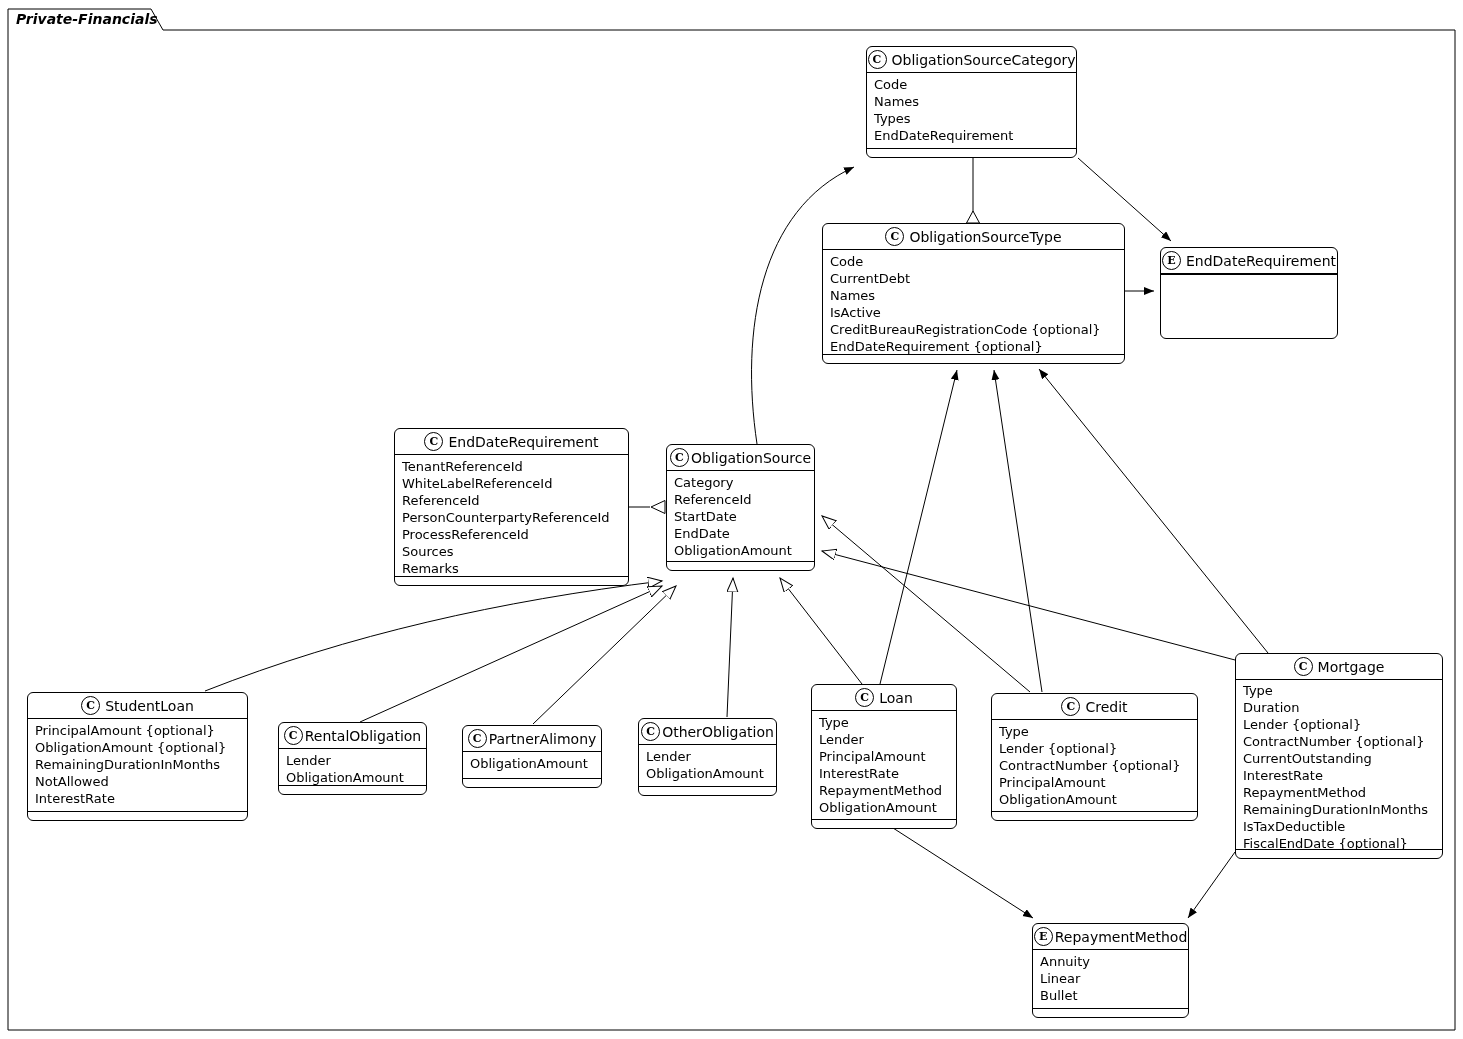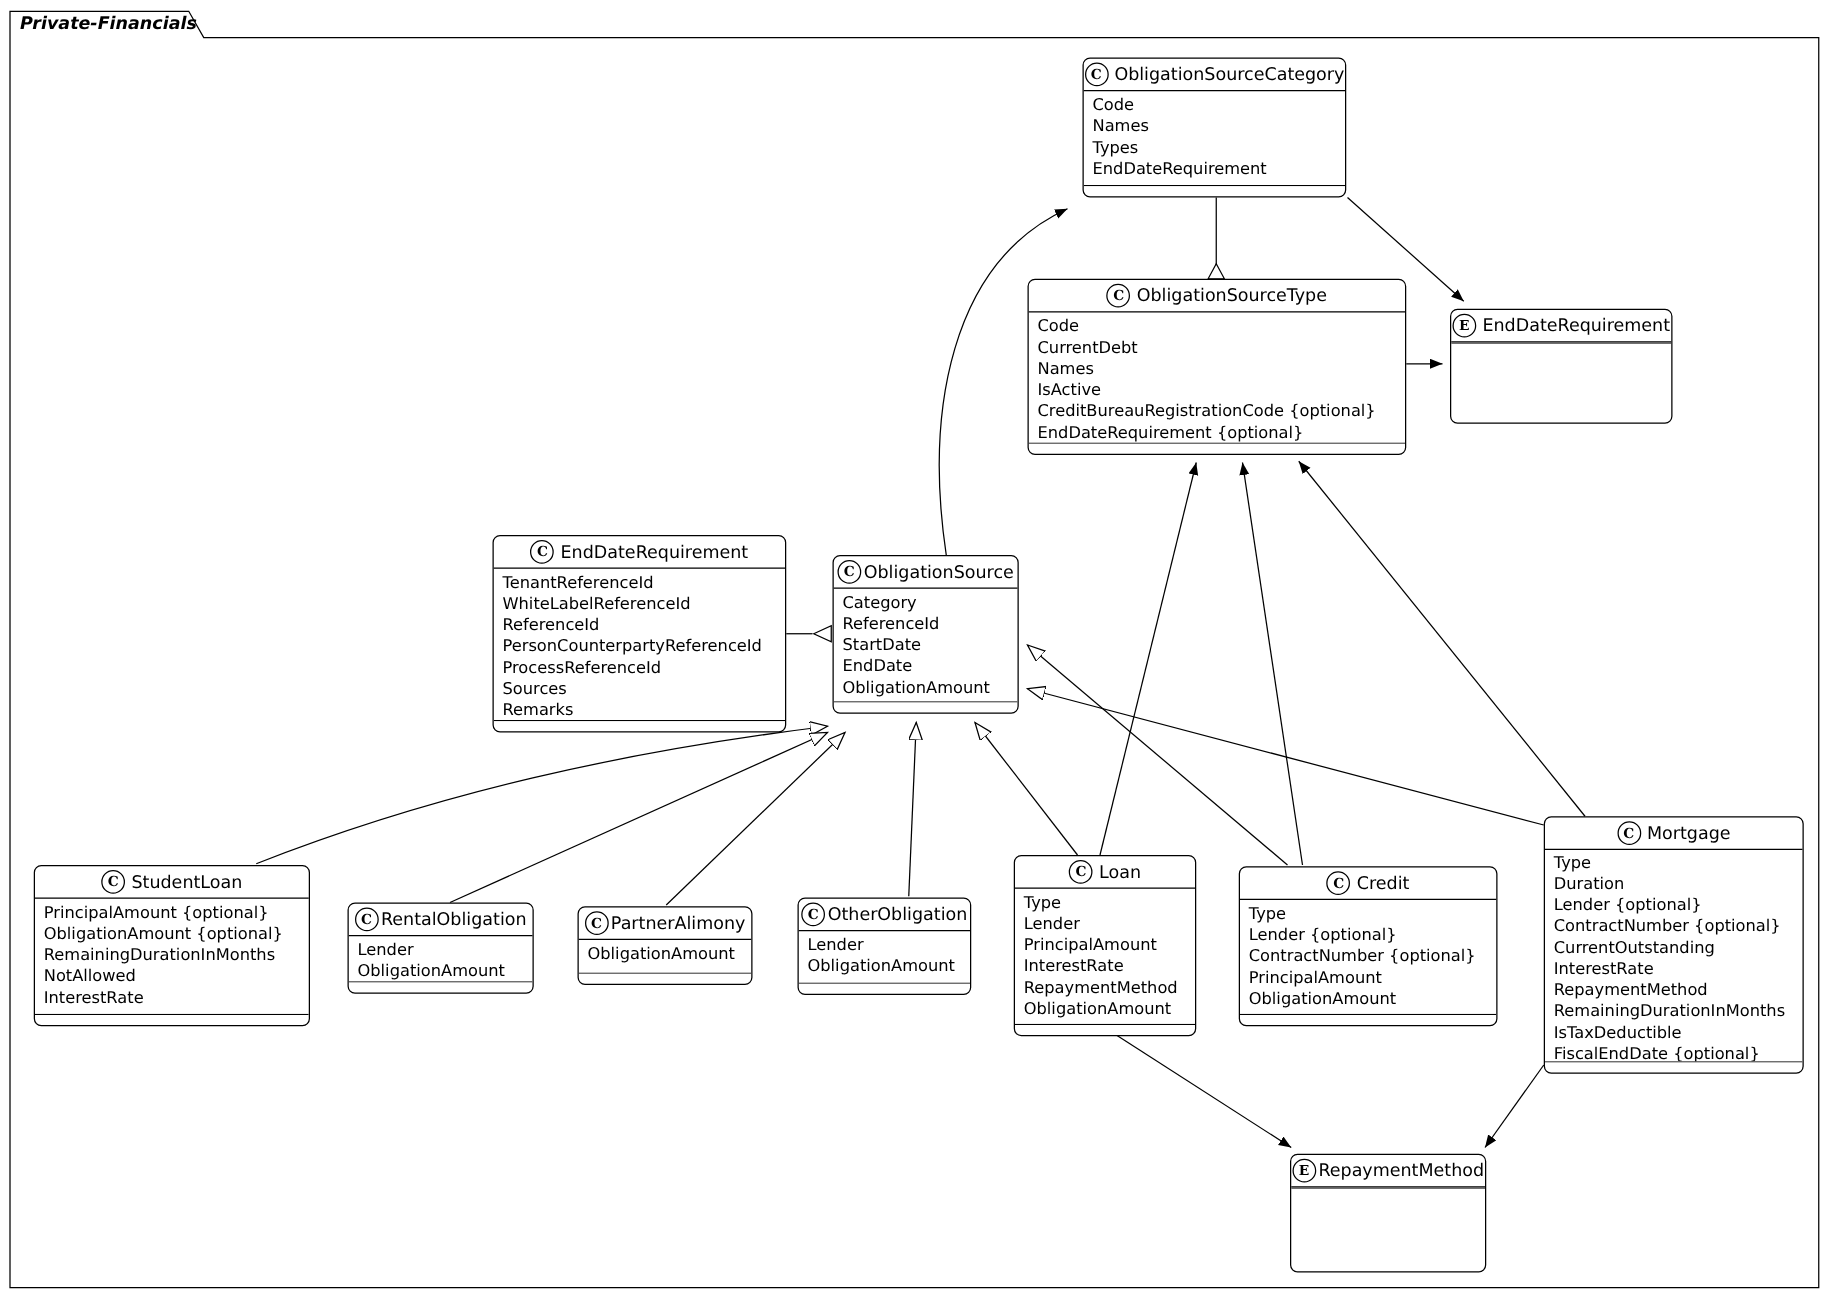--- a/index.html
+++ b/index.html
@@ -232,14 +232,19 @@
     <div class="attr">FiscalEndDate {optional}</div>
   </div>
   <div class="foot"></div>
 </div>
 
 <div class="uml-box" style="left:1032px;top:923px;width:157px;height:95px;">
   <div class="uml-title" style="gap:2px;padding:3px 2px;">
     <span class="circ">E</span>
     <span>RepaymentMethod</span>
   </div>
+  <div class="attrs">
+    <div class="attr">Annuity</div>
+    <div class="attr">Linear</div>
+    <div class="attr">Bullet</div>
+  </div>
   <div class="foot"></div>
 </div>
 
 </body></html>

